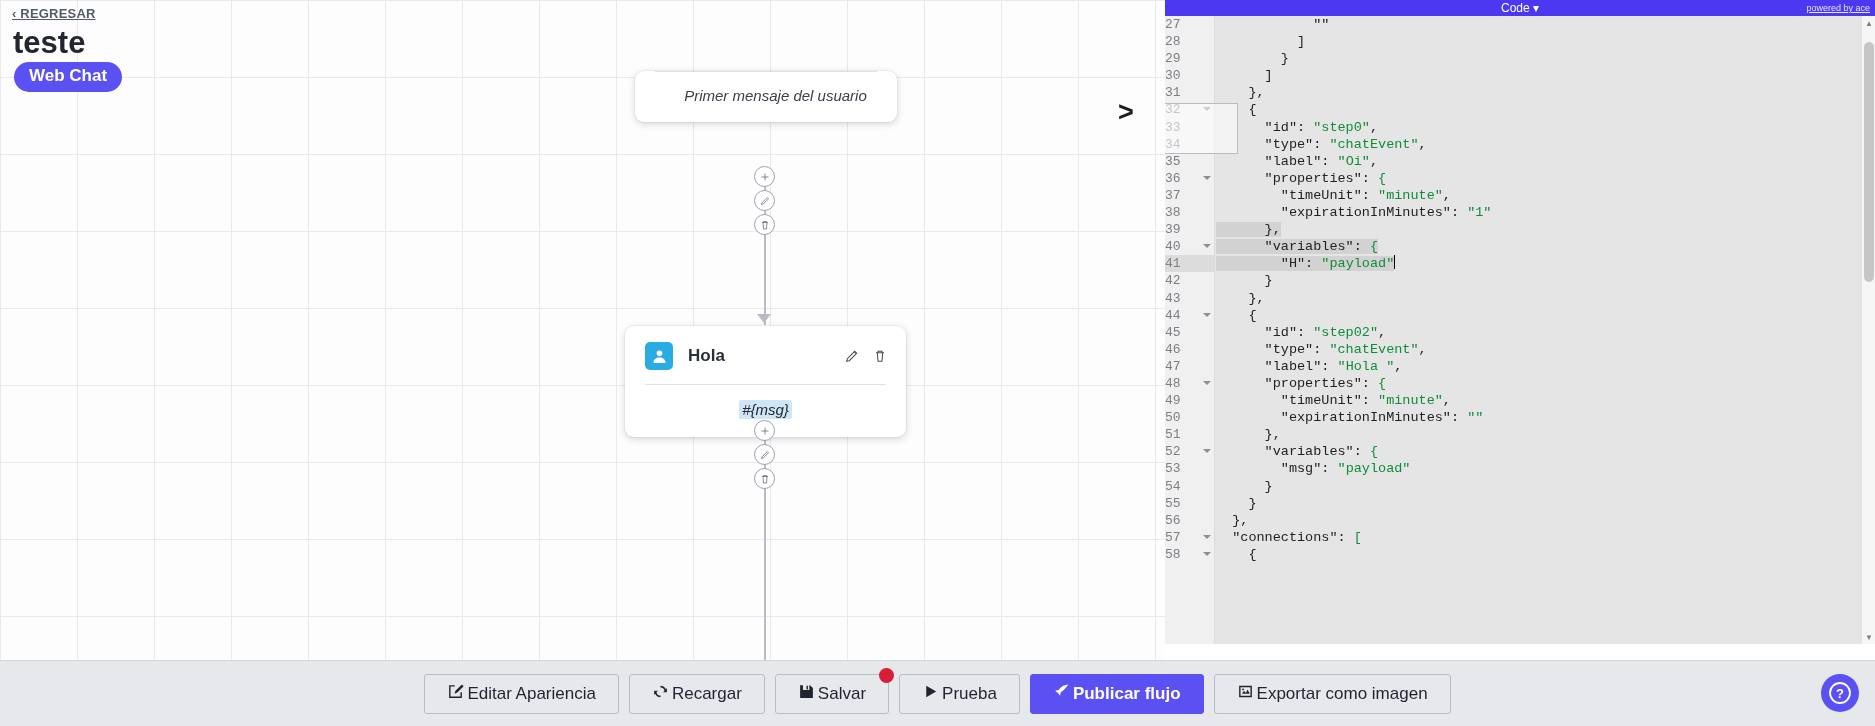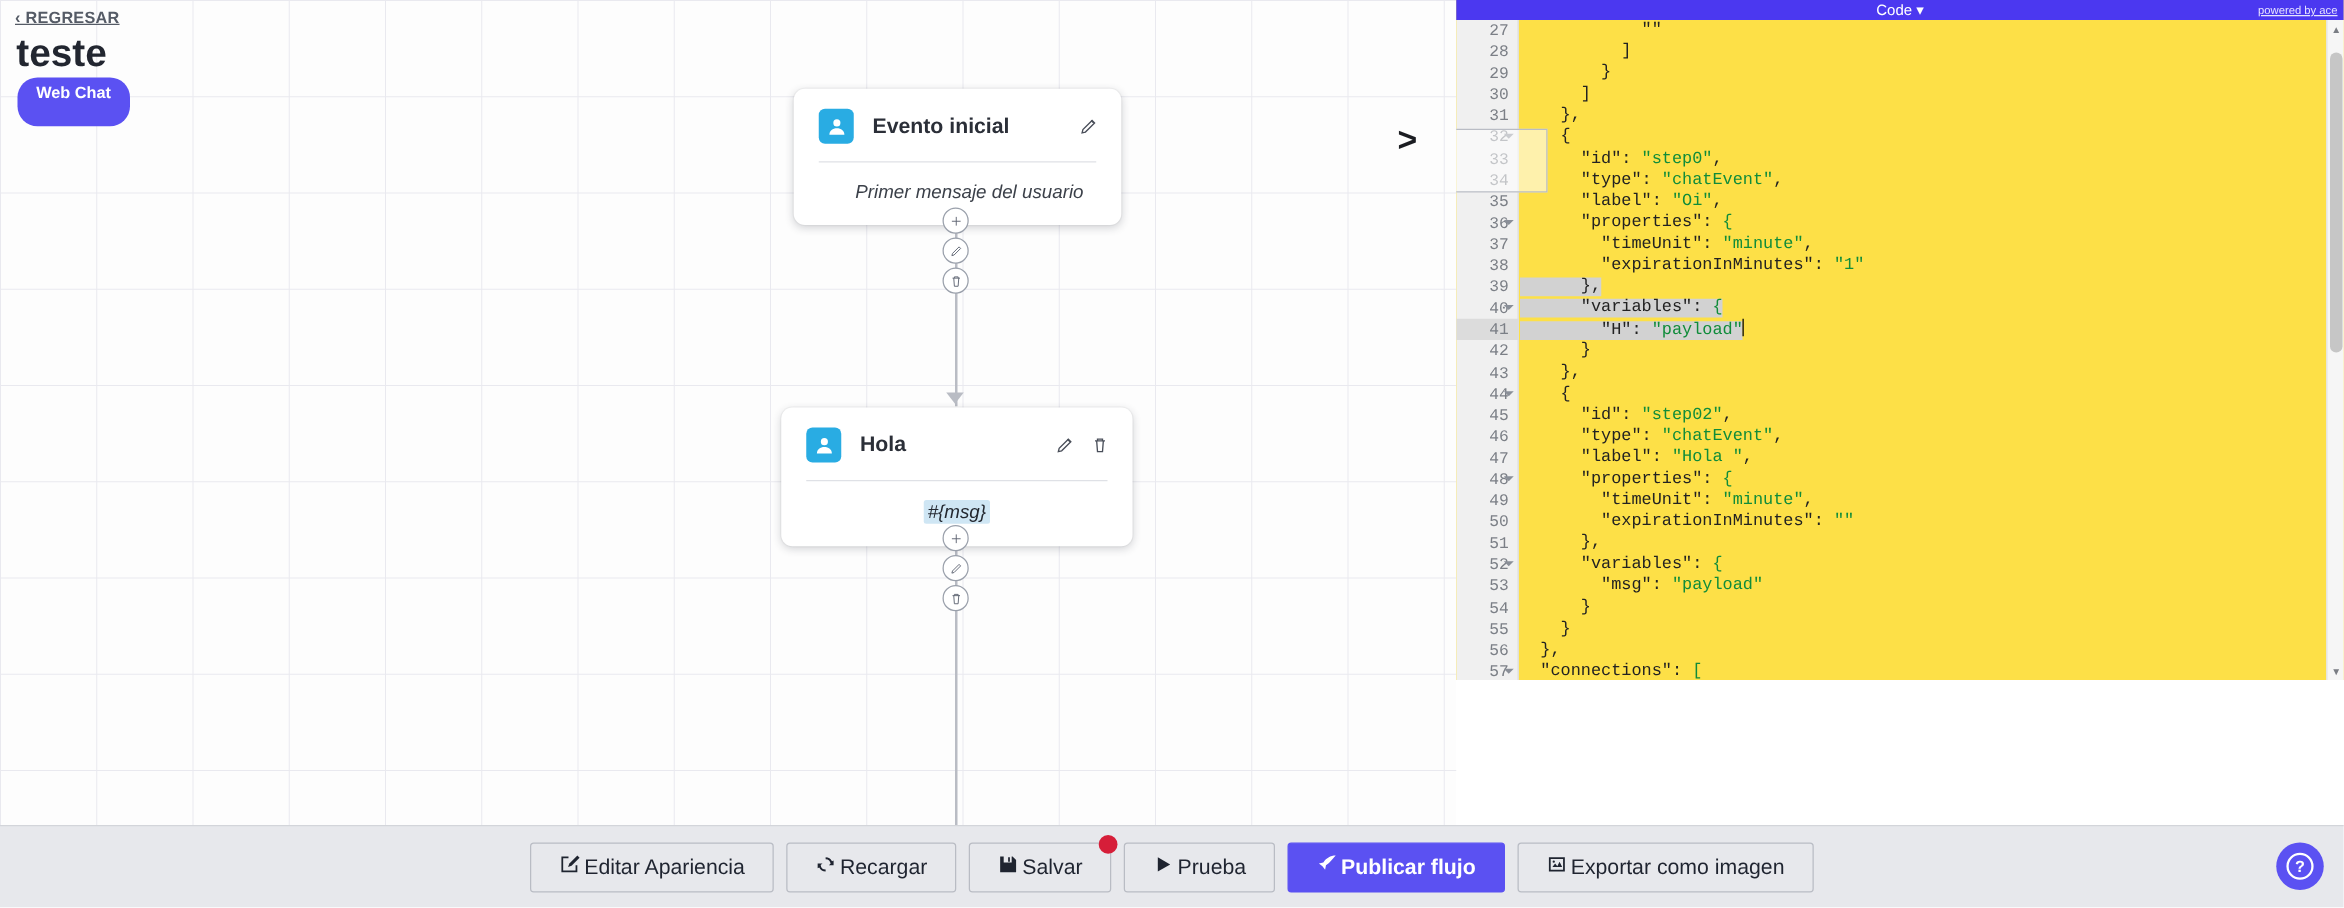--- a/index.html
+++ b/index.html
@@ -28,22 +28,22 @@
     font-size: 13px; font-weight: bold; letter-spacing: .2px;
     color: #555b66; text-decoration: underline; cursor: pointer;
   }
   #page-title {
     position: absolute; left: 13px; top: 26px;
     font-size: 31px; font-weight: 700; color: #222630; line-height: 1.1;
   }
   #channel-badge {
     position: absolute; left: 14px; top: 62px;
     background: #5b51f2; color: #fff;
-    font-size: 13px; font-weight: bold;
-    padding: 4px 15px 20px; border-radius: 16px;
+    font-size: 17px; font-weight: bold;
+    padding: 4px 15px 6px; border-radius: 16px;
   }
 
   
   .node {
     position: absolute; background: #fff;
     border-radius: 9px;
     box-shadow: 0 2px 7px rgba(40,45,60,.20), 0 0 0 1px rgba(0,0,0,.03);
   }
   .node-head {
     display: flex; align-items: center;
@@ -88,21 +88,21 @@
   .circ-btn {
     width: 21px; height: 21px; border-radius: 50%;
     background: #fff; border: 1.4px solid #9aa0ab;
     display: flex; align-items: center; justify-content: center; cursor: pointer;
   }
   .circ-btn svg { width: 12px; height: 12px; stroke: #5e6472; fill: none; stroke-width: 1.5; }
 
   
   #editor {
     position: absolute; left: 1165px; top: 0;
-    width: 710px; height: 544px; background: #fde047;
+    width: 710px; height: 644px; background: #e5e5e5;
     display: flex; flex-direction: column;
   }
   #editor-bar {
     height: 16px; background: #4b38f0; flex: 0 0 auto;
     display: flex; align-items: center; position: relative;
   }
   #editor-bar-title {
     position: absolute; left: 0; right: 0; text-align: center;
     color: #fff; font-size: 12px; line-height: 16px;
   }
@@ -114,21 +114,21 @@
     flex: 1 1 auto; position: relative; overflow: hidden;
     font-family: "Liberation Mono", "DejaVu Sans Mono", monospace;
     font-size: 13.5px; line-height: 17.1px;
   }
   #gutter {
     position: absolute; left: 0; top: 0; bottom: 0; width: 50px;
     background: #f0f0f0; border-right: 1px solid #dcdcdc;
   }
   .gl {
     height: 17.1px; padding-right: 7px;
-    text-align: right; color: #7b7f86; font-size: 13px; position: relative;
+    color: #7b7f86; font-size: 13px; position: relative;
   }
   .fold-tri {
     position: absolute; right: 3px; top: 6px;
     width: 0; height: 0;
     border-left: 4px solid transparent; border-right: 4px solid transparent;
     border-top: 4px solid #8a8f98;
   }
   #code-lines {
     position: absolute; left: 51px; top: 0; right: 14px; bottom: 0;
     white-space: pre; color: #222;
@@ -207,37 +207,20 @@
     <a id="back-link">‹ REGRESAR</a>
     <div id="page-title">teste</div>
     <div id="channel-badge">Web Chat</div>
 
     <div class="conn" style="left:764px; top:170px; height:155px;"></div>
     <div class="arrow" style="left:757px; top:314px;"></div>
 
     <div class="conn" style="left:764px; top:425px; height:235px;"></div>
 
     <div class="node" id="node-1">
-      <div class="node-head">
-        <span class="avatar">
-          <svg viewBox="0 0 24 24">
-              <circle cx="12" cy="7.5" r="4"></circle>
-              <path d="M3.5 21c0-4.7 3.8-7.5 8.5-7.5s8.5 2.8 8.5 7.5z"></path>
-            </svg>
-        </span>
-        <span class="node-title">Evento inicial</span>
-        <span class="head-actions">
-          <span class="hicon">
-            <svg viewBox="0 0 24 24">
-                <path d="M4 20l4-1 11-11-3-3L5 16z"></path>
-                <path d="M15 5l3 3"></path>
-              </svg>
-          </span>
-        </span>
-      </div>
       <div class="node-sep"></div>
       <div class="node-body">
         <span class="placeholder-text">Primer mensaje del usuario</span>
       </div>
     </div>
 
     <div class="btn-stack" style="left:754px; top:166px;">
       <span class="circ-btn">
         <svg viewBox="0 0 24 24">
             <path d="M12 5v14M5 12h14"></path>

